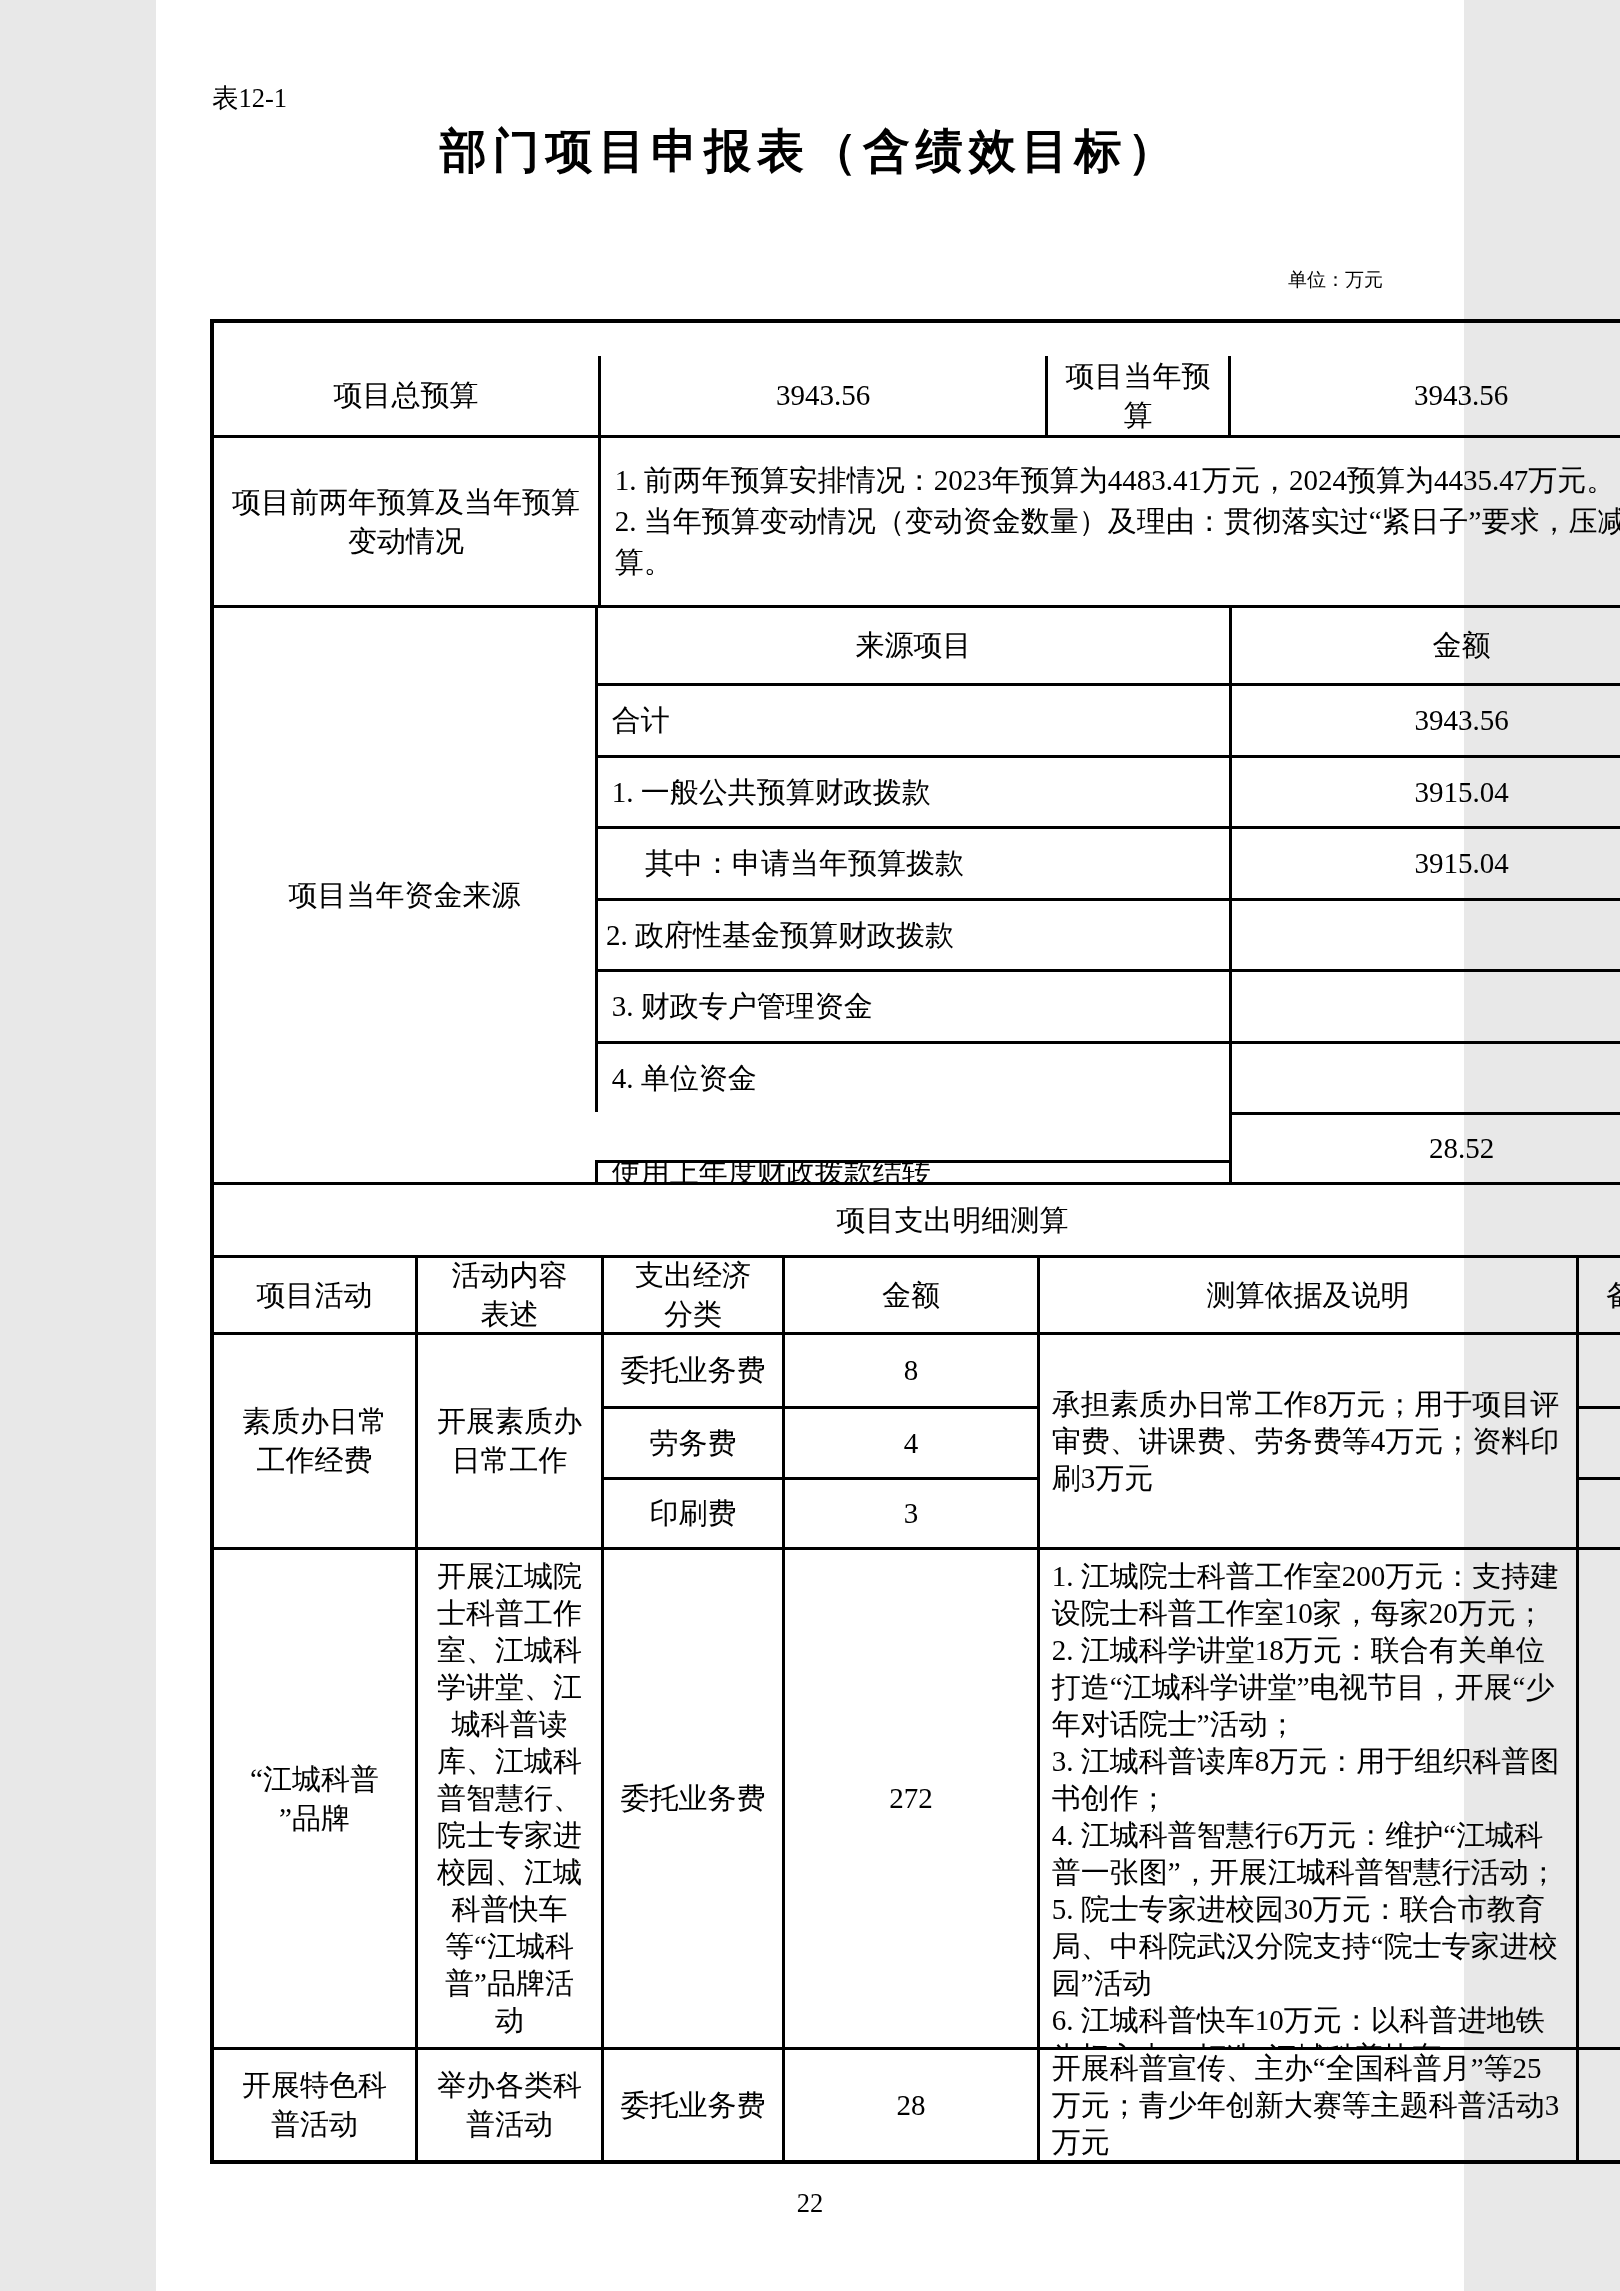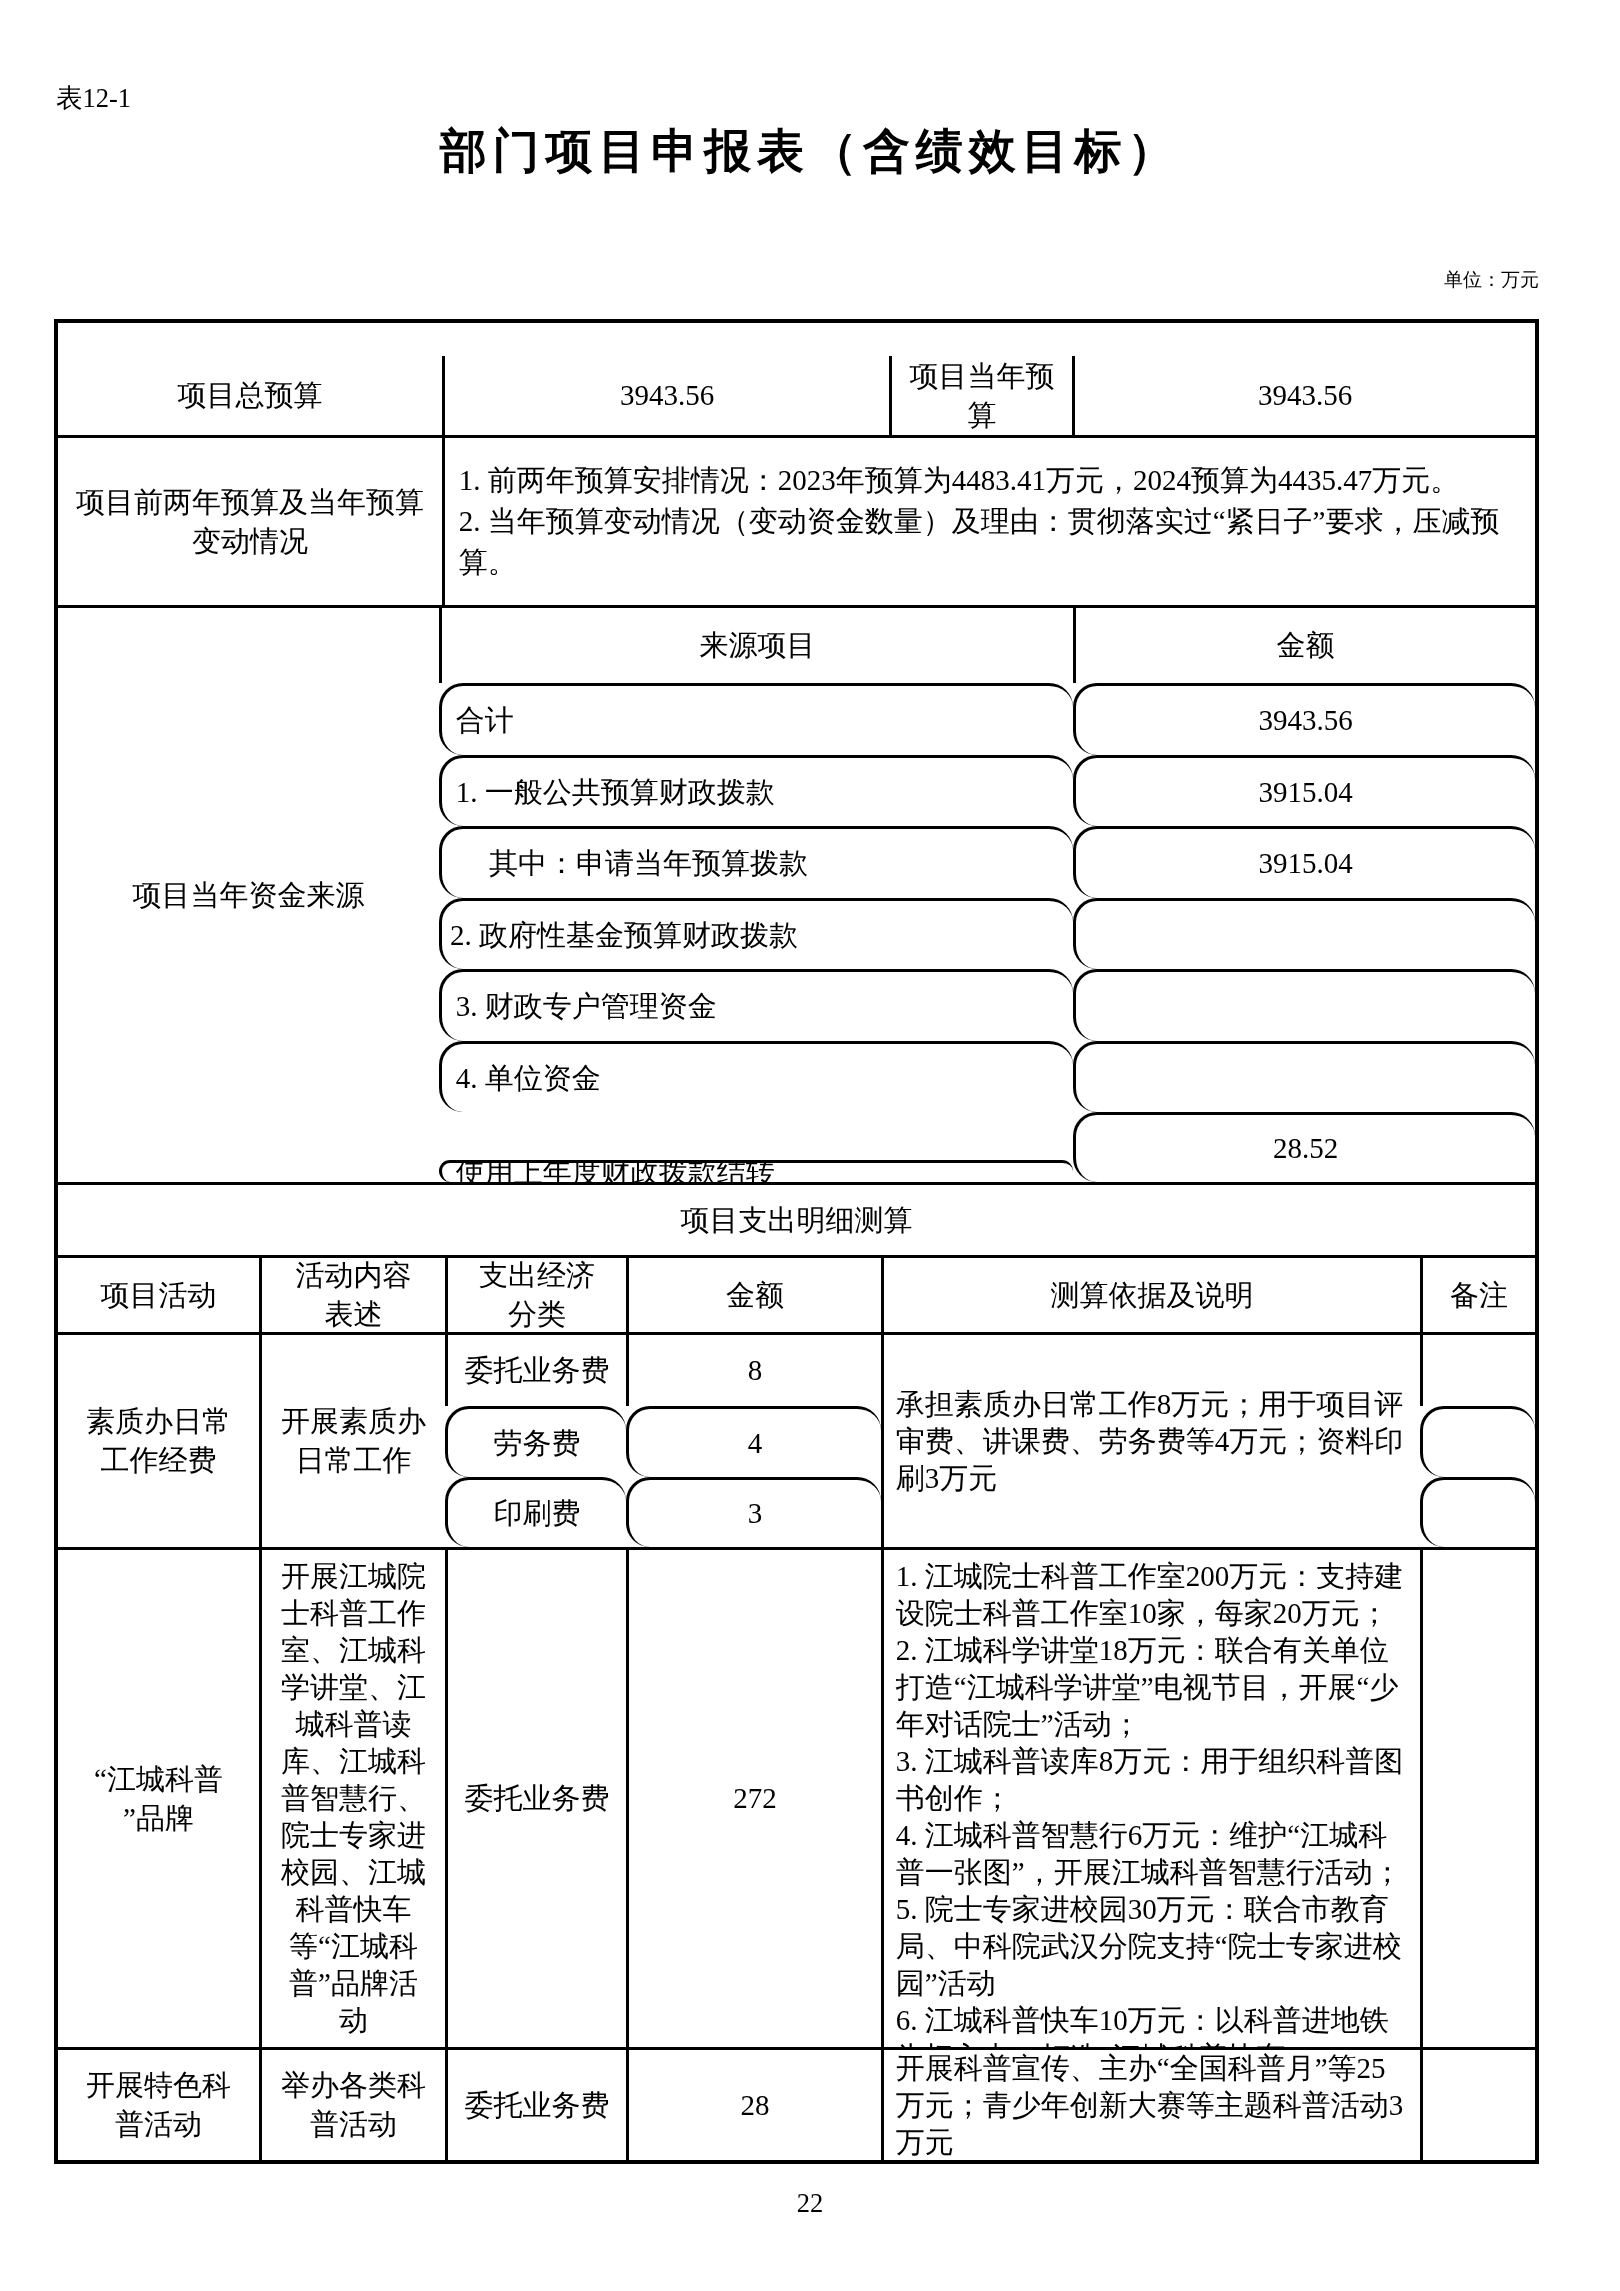--- a/index.html
+++ b/index.html
@@ -1,18 +1,18 @@
 <!DOCTYPE html>
 <html><head>
 <meta charset="utf-8">
 <style>
   html,body{margin:0;padding:0;background:#e8e8e8;}
   .page{
     position:relative;
-    width:1620px;height:2292px;
+    width:1308px;height:2292px;
     margin:0 auto;
     background:#ffffff;
     font-family:"Liberation Serif","DejaVu Serif",serif;
     color:#000;
   }
   .tag{position:absolute;left:56px;top:80px;font-size:26.5px;}
   .title{
     position:absolute;left:0;top:120px;width:100%;
     text-align:center;font-size:47px;font-weight:bold;letter-spacing:5.9px;margin:0;
   }
@@ -26,21 +26,21 @@
   .cell{
     box-sizing:border-box;
     display:flex;align-items:center;justify-content:center;
     text-align:center;
     font-size:29px;line-height:39px;
     white-space:pre-line;
     padding:3.9px 7.8px;
     overflow:hidden;
   }
   .bl{border-left:3.9px solid #000;}
-  .bt{border-top:3.9px solid #000;border-radius:24px;}
+  .bt{border-top:3.9px solid #000;}
   .left{justify-content:flex-start;text-align:left;padding-left:13.7px;}
   .indent{padding-left:47px;}
   .top{align-items:flex-start;}
   .basis{justify-content:flex-start;text-align:left;line-height:37px;padding:7.8px 11.8px;}
   
   .gA{grid-template-columns:384px 447px 183px 1fr;grid-template-rows:79px;margin-top:33px;}
   .gB{grid-template-columns:384px 1fr;grid-template-rows:167px;}
   .gB .text{line-height:41px;}
   .gC{grid-template-columns:381px 634px 1fr;
       grid-template-rows:75px 72px 71px 72px 71px 72px 71px 70px;}

